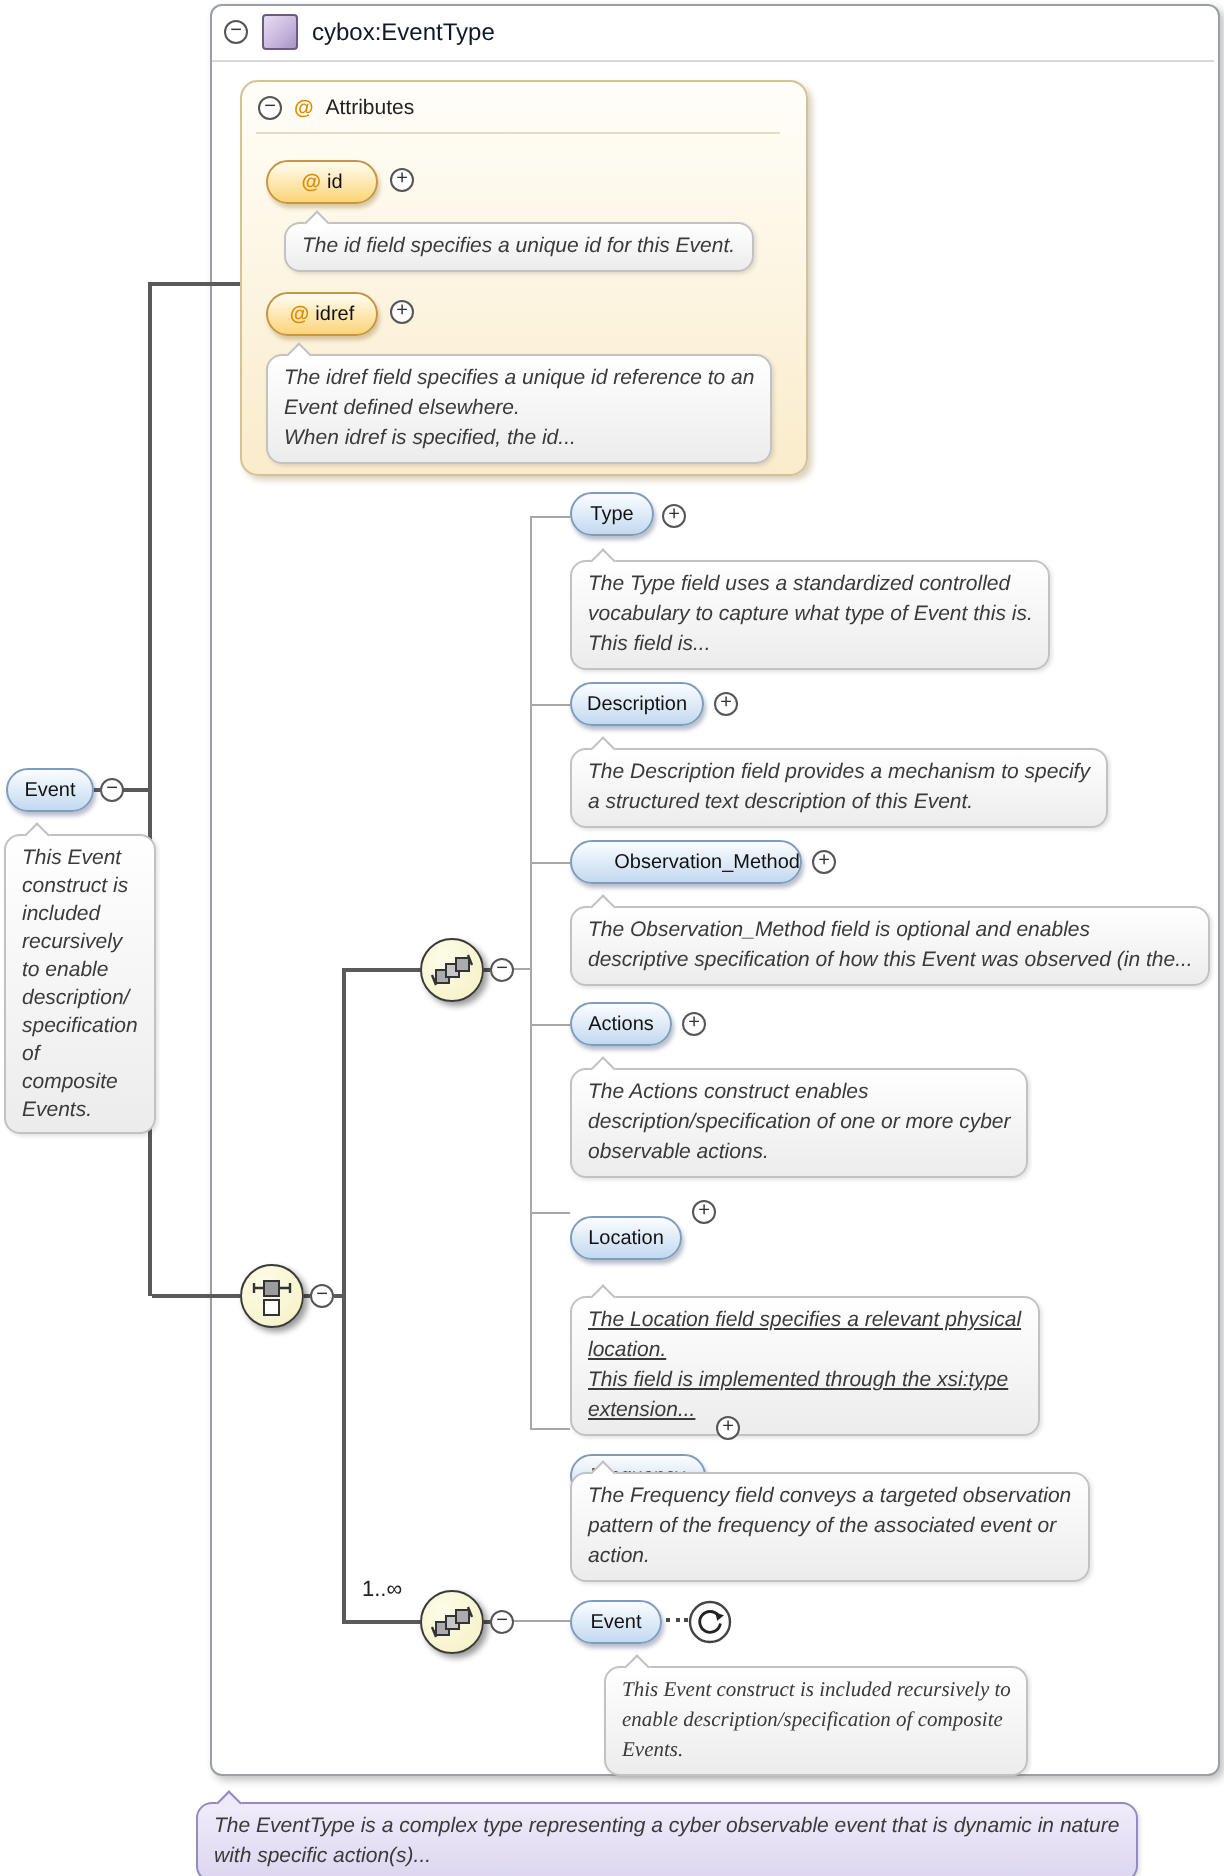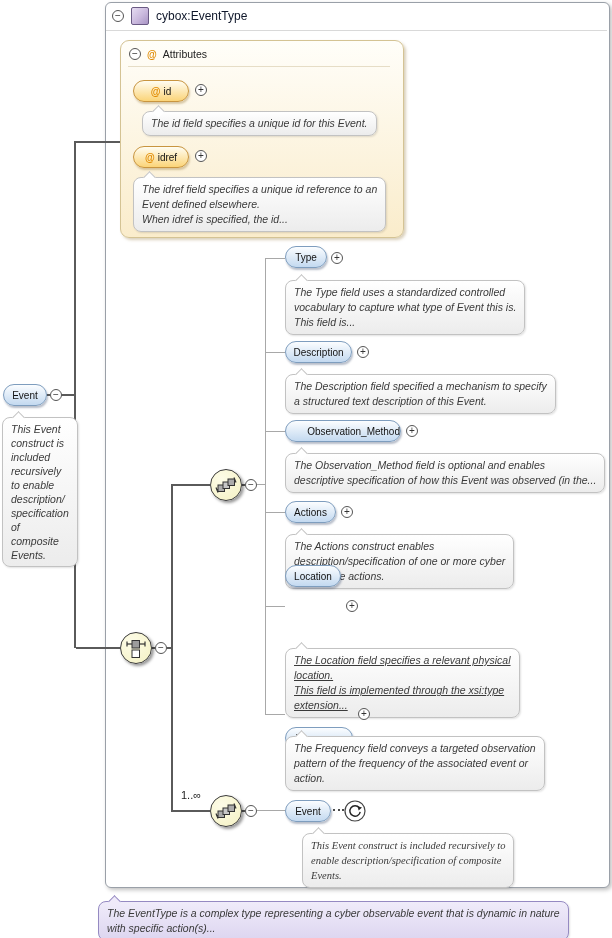--- a/index.html
+++ b/index.html
@@ -190,39 +190,39 @@
   </div>
   <span class="cbtn" style="left:331px;top:252px;">+</span>
   <div class="tip" style="left:285px;top:280px;">The Type field uses a standardized controlled
 vocabulary to capture what type of Event this is.
 This field is...</div>
 
   <div class="pill pill-blue" style="left:285px;top:341px;width:67px;">
     <span>Description</span>
   </div>
   <span class="cbtn" style="left:357px;top:346px;">+</span>
-  <div class="tip" style="left:285px;top:374px;">The Description field specified a mechanism to specify
+  <div class="tip" style="left:285px;top:374px;">The Description field provides a mechanism to specify
 a structured text description of this Event.</div>
 
   <div class="pill pill-blue" style="left:285px;top:420px;width:116px;justify-content:flex-end;">
     <span>Observation_Method</span>
   </div>
   <span class="cbtn" style="left:406px;top:425px;">+</span>
   <div class="tip" style="left:285px;top:453px;">The Observation_Method field is optional and enables
 descriptive specification of how this Event was observed (in the...</div>
 
   <div class="pill pill-blue" style="left:285px;top:501px;width:51px;">
     <span>Actions</span>
   </div>
   <span class="cbtn" style="left:341px;top:506px;">+</span>
   <div class="tip" style="left:285px;top:534px;">The Actions construct enables
 description/specification of one or more cyber
 observable actions.</div>
 
-  <div class="pill pill-blue" style="left:285px;top:565px;width:56px;">
+  <div class="pill pill-blue" style="left:285px;top:608px;width:56px;">
     <span>Location</span>
   </div>
   <span class="cbtn" style="left:346px;top:600px;">+</span>
   <div class="tip" style="left:285px;top:648px;text-decoration:underline;">The Location field specifies a relevant physical
 location.
 This field is implemented through the xsi:type
 extension...</div>
 
   <div class="pill pill-blue" style="left:285px;top:703px;width:68px;margin-top:24px;">
     <span>Frequency</span>

